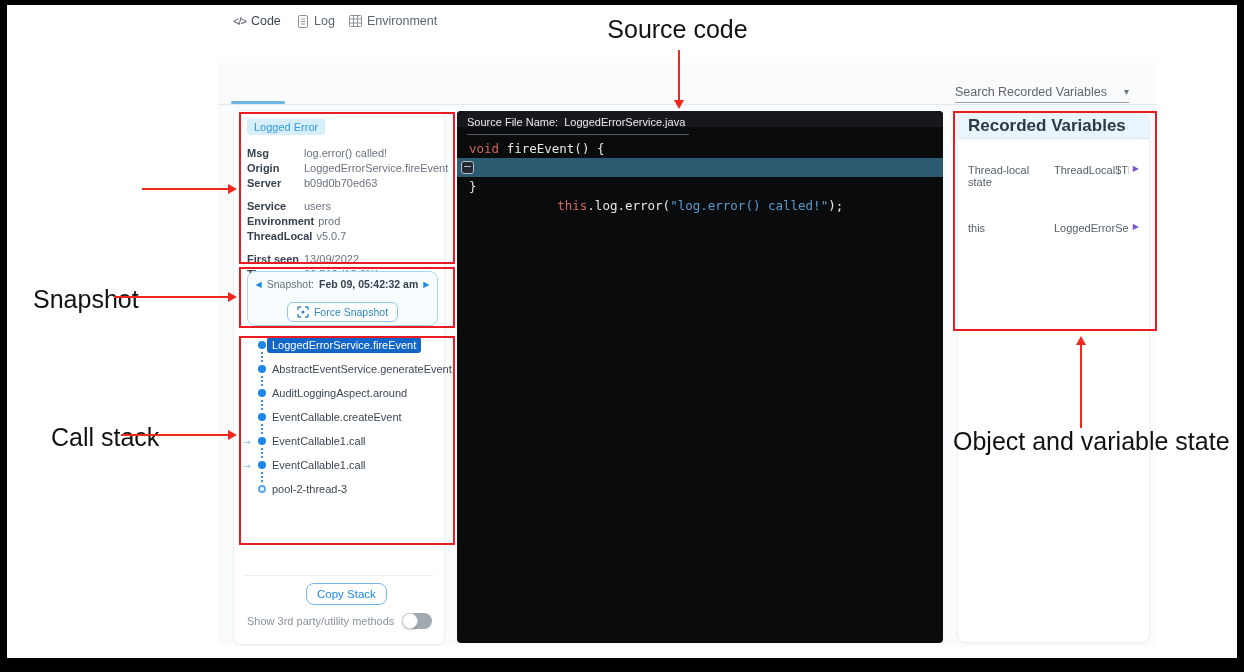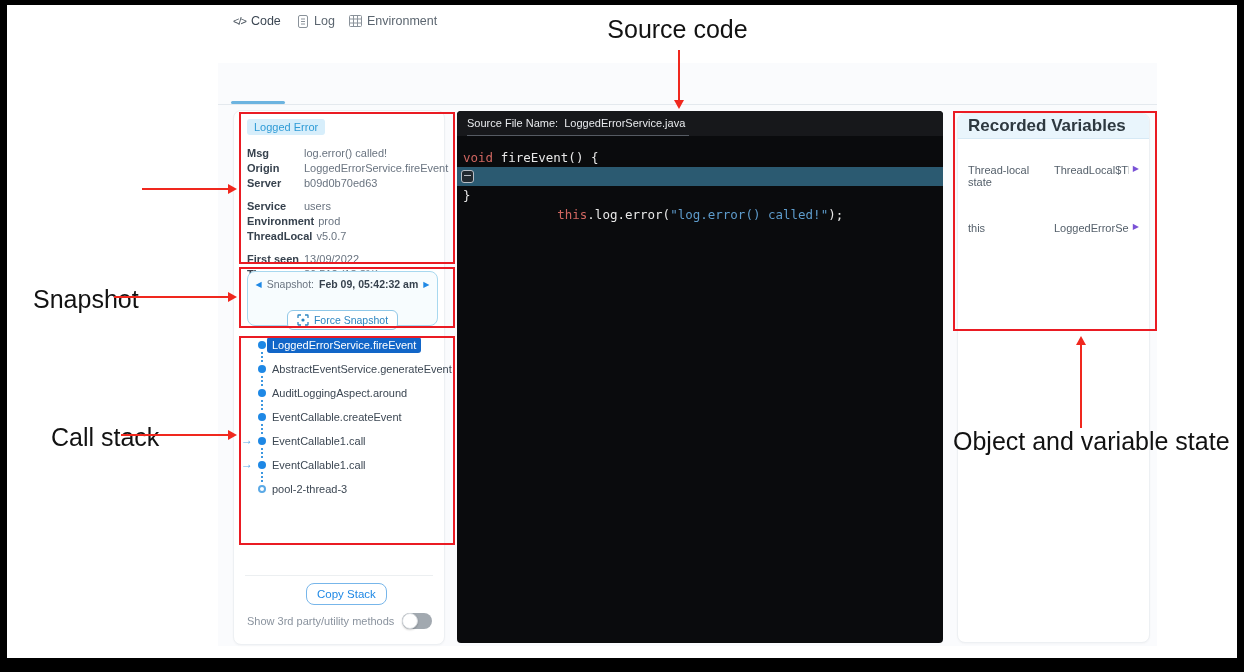--- a/index.html
+++ b/index.html
@@ -26,44 +26,44 @@
   .info-row { display:flex; line-height:15px; }
   .info-row .lbl { min-width:57px; font-weight:bold; color:#37424e; padding-right:4px; }
   .info-row .val { color:#6a7480; white-space:nowrap; }
   .gap8 { height:8px; }
 
   
   .snap-box { position:absolute; left:247px; top:271px; width:191px; height:55px; border:1px solid #a8d8ef; background:#f7fcfe; border-radius:8px; text-align:center; }
   .snap-line { margin-top:6px; font-size:10.5px; color:#6a7480; display:flex; align-items:center; justify-content:center; gap:5px; }
   .snap-line .ts { font-weight:bold; color:#37424e; }
   .snap-nav { color:#1e88e5; font-size:8px; cursor:pointer; }
-  .force-btn { display:inline-flex; align-items:center; gap:5px; margin-top:20px; font-size:10.5px; color:#2e86c1; background:#fff; border:1px solid #90c8e8; border-radius:6px; padding:3px 9px; cursor:pointer; }
+  .force-btn { display:inline-flex; align-items:center; gap:5px; margin-top:12px; font-size:10.5px; color:#2e86c1; background:#fff; border:1px solid #90c8e8; border-radius:6px; padding:3px 9px; cursor:pointer; }
   .force-btn svg { display:block; }
 
   
   .stack { position:absolute; left:240px; top:338px; width:205px; }
   .frame-row { position:relative; height:24px; padding-left:32px; font-size:11px; color:#3c4753; display:flex; align-items:flex-start; }
   .frame-row .dot { position:absolute; left:18px; top:3px; width:8px; height:8px; border-radius:50%; background:#1e88e5; }
   .frame-row .dot.open { background:#fff; border:2px solid #5aa9e6; width:8px; height:8px; }
   .frame-row .conn { position:absolute; left:21px; top:14px; height:10px; border-left:2px dotted #3d97e0; }
   .frame-row .jump { position:absolute; left:1px; top:-1px; color:#5aa9e6; font-size:12px; }
   .frame-label { line-height:14px; white-space:nowrap; cursor:pointer; }
   .frame-label.selected { background:#1266c8; color:#fff; padding:1px 5px; border-radius:3px; margin-left:-5px; margin-top:-1px; }
   .divider { position:absolute; left:245px; top:575px; width:188px; border-top:1px solid #eceff1; }
   .copy-btn { position:absolute; left:306px; top:583px; font-size:11.5px; color:#1e88e5; background:#fff; border:1.5px solid #77b6ea; border-radius:8px; padding:4px 10px; cursor:pointer; }
   .toggle-row { position:absolute; left:247px; top:613px; width:190px; display:flex; align-items:center; gap:8px; font-size:11px; color:#8a939e; }
   .switch { position:relative; width:30px; height:16px; background:#a2a9b0; border-radius:9px; cursor:pointer; flex:none; }
   .switch .knob { position:absolute; left:0px; top:0px; width:16px; height:16px; background:#fff; border:1px solid #d7dbdf; border-radius:50%; box-shadow:0 1px 2px rgba(0,0,0,0.2); }
 
   
   .source { position:absolute; left:457px; top:111px; width:486px; height:532px; background:#0a0b0d; border-radius:4px; overflow:hidden; }
-  .src-header { height:25px; background:#17181b; display:flex; align-items:flex-end; padding-left:10px; font-size:11px; color:#e8eaed; gap:6px; }
+  .src-header { height:16px; background:#17181b; display:flex; align-items:flex-start; padding-left:10px; font-size:11px; color:#e8eaed; gap:6px; }
   .src-header-inner { border-bottom:1px solid #565b63; padding:5px 4px 6px 0; }
   .code { font-family:"DejaVu Sans Mono", monospace; font-size:12.5px; color:#e8e8e8; margin-top:12px; }
-  .code-line { height:19px; line-height:19px; white-space:pre; padding-left:6px; }
+  .code-line { height:19px; line-height:19px; white-space:pre; padding-left:12px; }
   .code-line.hl { background:#2b5a71; position:relative; padding-left:40px; }
   .kw { color:#cf6660; }
   .str { color:#5e9ccc; }
   .gutter-icon { position:absolute; left:4px; top:3px; width:13px; height:13px; border:1px solid #b9bfc6; border-radius:3px; background:#222a30; }
   .gutter-icon::after { content:""; position:absolute; left:2px; bottom:2px; width:7px; height:4px; border-top:1px solid #b9bfc6; }
 
   
   .right-card { position:absolute; left:957px; top:113px; width:193px; height:530px; background:#fff; border:1px solid #edf0f3; border-radius:8px; box-shadow:0 1px 2px rgba(0,0,0,0.03); overflow:hidden; }
   .rv-header { height:25px; background:#e9f5fc; border-bottom:1px solid #d6e9f5; display:flex; align-items:center; padding-left:10px; font-size:17px; font-weight:bold; color:#2e3940; }
   .rv-row { position:relative; display:flex; padding:25px 10px 9px 10px; font-size:11px; color:#55606b; }
@@ -110,20 +110,24 @@
           <line x1="0.5" y1="4" x2="12.5" y2="4" stroke="#8a929a"></line>
           <line x1="0.5" y1="8" x2="12.5" y2="8" stroke="#8a929a"></line>
           <line x1="4.5" y1="0.5" x2="4.5" y2="11.5" stroke="#8a929a"></line>
           <line x1="8.5" y1="0.5" x2="8.5" y2="11.5" stroke="#8a929a"></line>
         </svg>
       </span>
     <span>Environment</span>
   </div>
   <div class="tab-underline"></div>
 
+  <div class="search-select">
+    <span>Search Recorded Variables</span>
+    <span class="caret">▾</span>
+  </div>
 
   <div class="left-card"></div>
   <span class="badge">Logged Error</span>
   <div class="info-rows">
     <div class="info-row">
         <span class="lbl">Msg</span>
         <span class="val">log.error() called!</span>
       </div>
     <div class="info-row">
         <span class="lbl">Origin</span>

